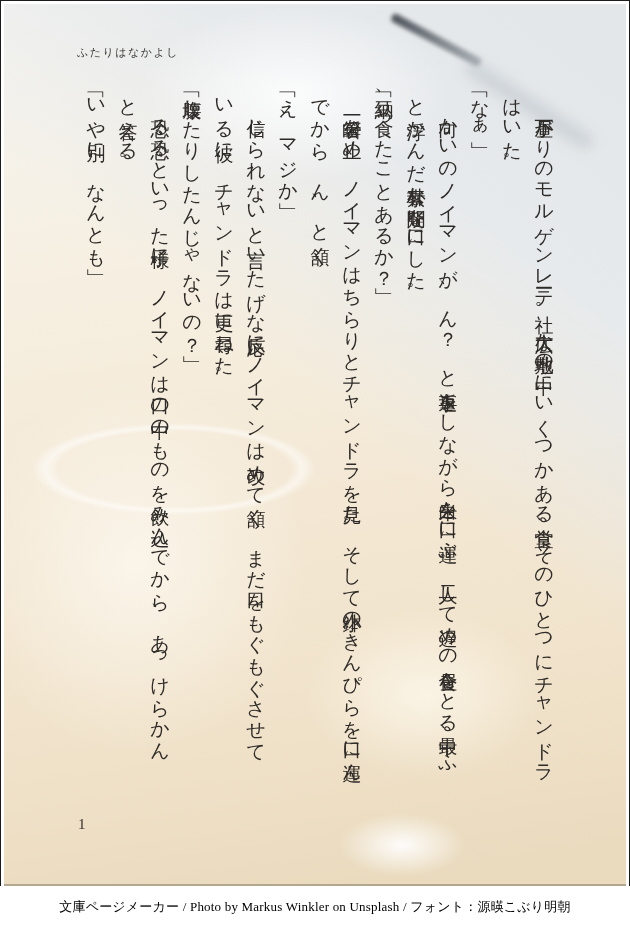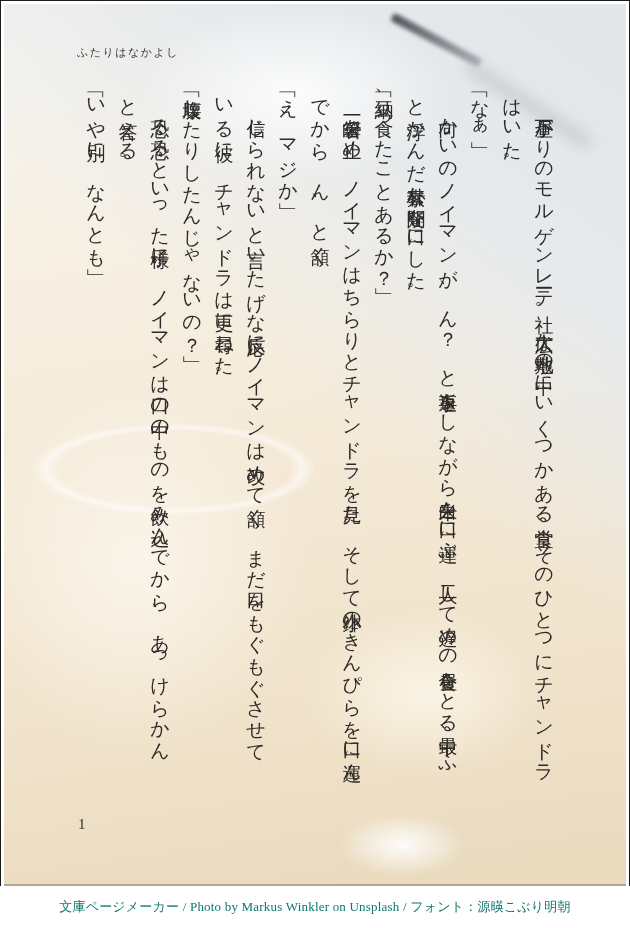--- a/index.html
+++ b/index.html
@@ -82,21 +82,21 @@
   }
   .footer {
     position: absolute;
     left: 0; top: 886px;
     width: 100%; height: 42px;
     display: flex;
     align-items: center;
     justify-content: center;
     font-size: 13px;
     letter-spacing: 0.2px;
-    color: #0f766e;
+    color: #000000;
     background: #ffffff;
   }
 </style>
 </head>
 <body>
 
 <div class="page">
   <div class="photo">
     <div class="straw"></div>
     <div class="straw-faded"></div>

